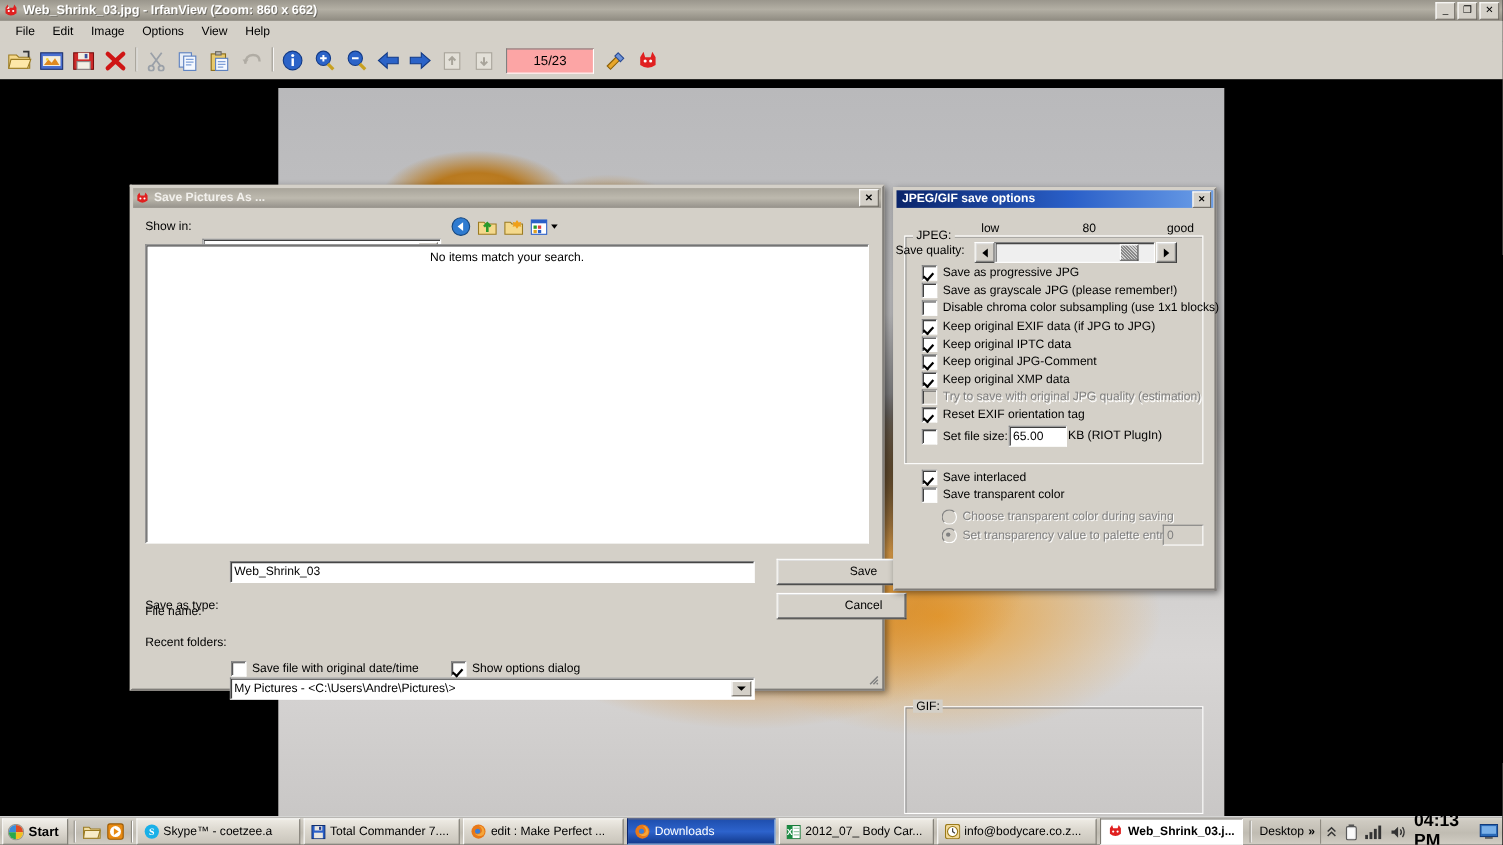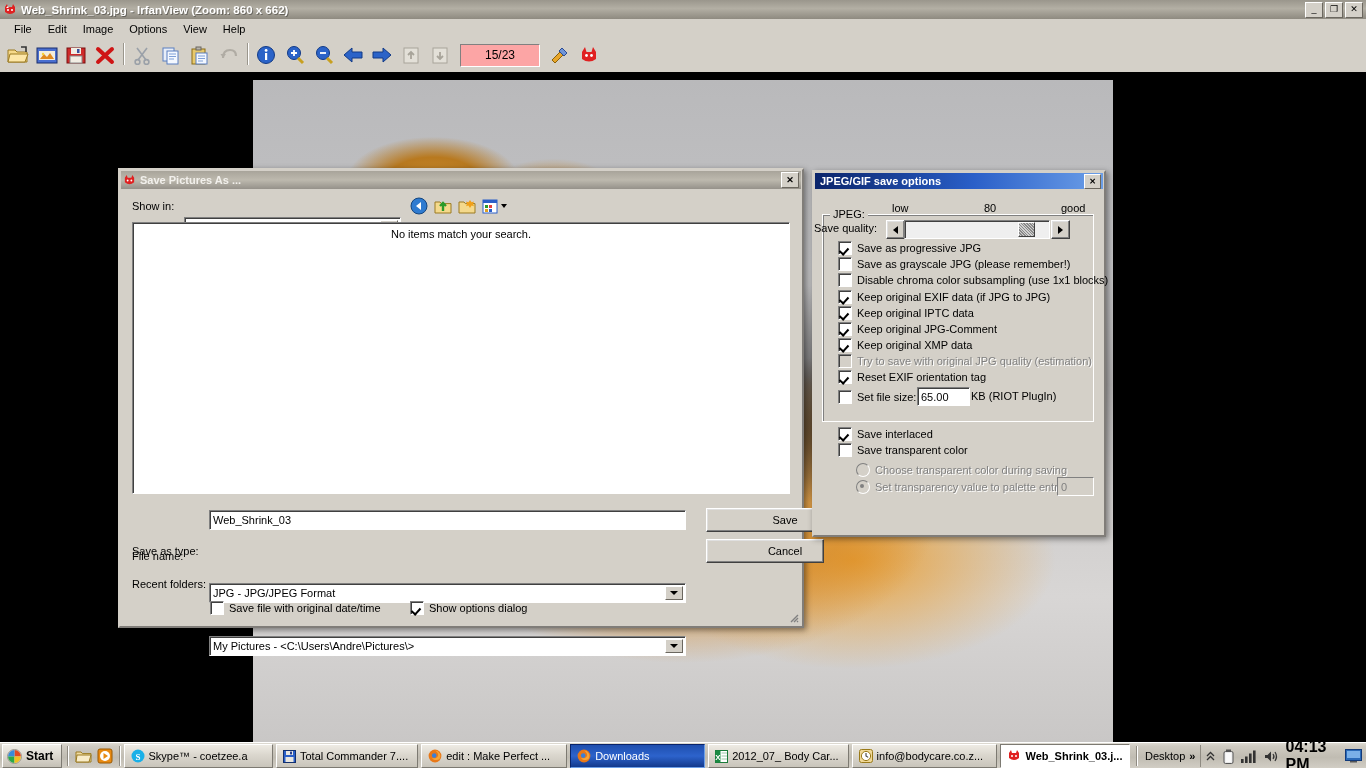--- a/index.html
+++ b/index.html
@@ -424,24 +424,20 @@
 
     <div class="abs" style="left:12px;top:52px;width:656px;height:270px;background:#fff;
          border:1px solid;border-color:#808080 #fff #fff #808080;box-shadow:inset 1px 1px 0 #404040;">
       <div style="text-align:center;margin-top:5px;font-size:11px;color:#000;">No items match your search.</div>
     </div>
 
     <div class="abs" style="left:12px;top:344px;width:75px;font-size:11px;color:#000;margin-top:36px;">File name:</div>
     <div class="abs field" style="left:89px;top:340px;width:472px;height:18px;">Web_Shrink_03</div>
 
     <div class="abs" style="left:12px;top:375px;width:80px;font-size:11px;color:#000;">Save as type:</div>
-    <div class="abs combo" style="left:89px;top:371px;width:472px;height:18px;">
-      <span>JPG - JPG/JPEG Format</span>
-      <span class="combo-arrow"></span>
-    </div>
 
     <div class="abs" style="left:12px;top:408px;width:86px;font-size:11px;color:#000;">Recent folders:</div>
     <div class="abs combo" style="left:89px;top:404px;width:472px;height:18px;">
       <span>My Pictures  -  &lt;C:\Users\Andre\Pictures\&gt;</span>
       <span class="combo-arrow"></span>
     </div>
 
     <div class="abs cb-row" style="left:90px;top:430px;">
       <span class="cbx"></span>
       <span class="cb-lbl">Save file with original date/time</span>
@@ -526,20 +522,23 @@
       <span class="cb-lbl">Reset EXIF orientation tag</span>
     </div>
 
     <div class="abs cb-row" style="left:24px;top:217px;">
       <span class="cbx"></span>
       <span class="cb-lbl">Set file size:</span>
     </div>
     <div class="abs field" style="left:103px;top:215px;width:48px;height:17px;">65.00</div>
     <div class="abs" style="left:157px;top:218px;font-size:11px;color:#000;">KB (RIOT PlugIn)</div>
 
+    <div class="abs group" style="left:8px;top:244px;width:270px;height:96px;">
+      <span class="glabel">GIF:</span>
+    </div>
     <div class="abs cb-row" style="left:24px;top:254px;">
       <span class="cbx checked"></span>
       <span class="cb-lbl">Save interlaced</span>
     </div>
     <div class="abs cb-row" style="left:24px;top:270px;">
       <span class="cbx"></span>
       <span class="cb-lbl">Save transparent color</span>
     </div>
     <div class="abs rb-row" style="left:42px;top:290px;">
       <span class="rbx"></span>

